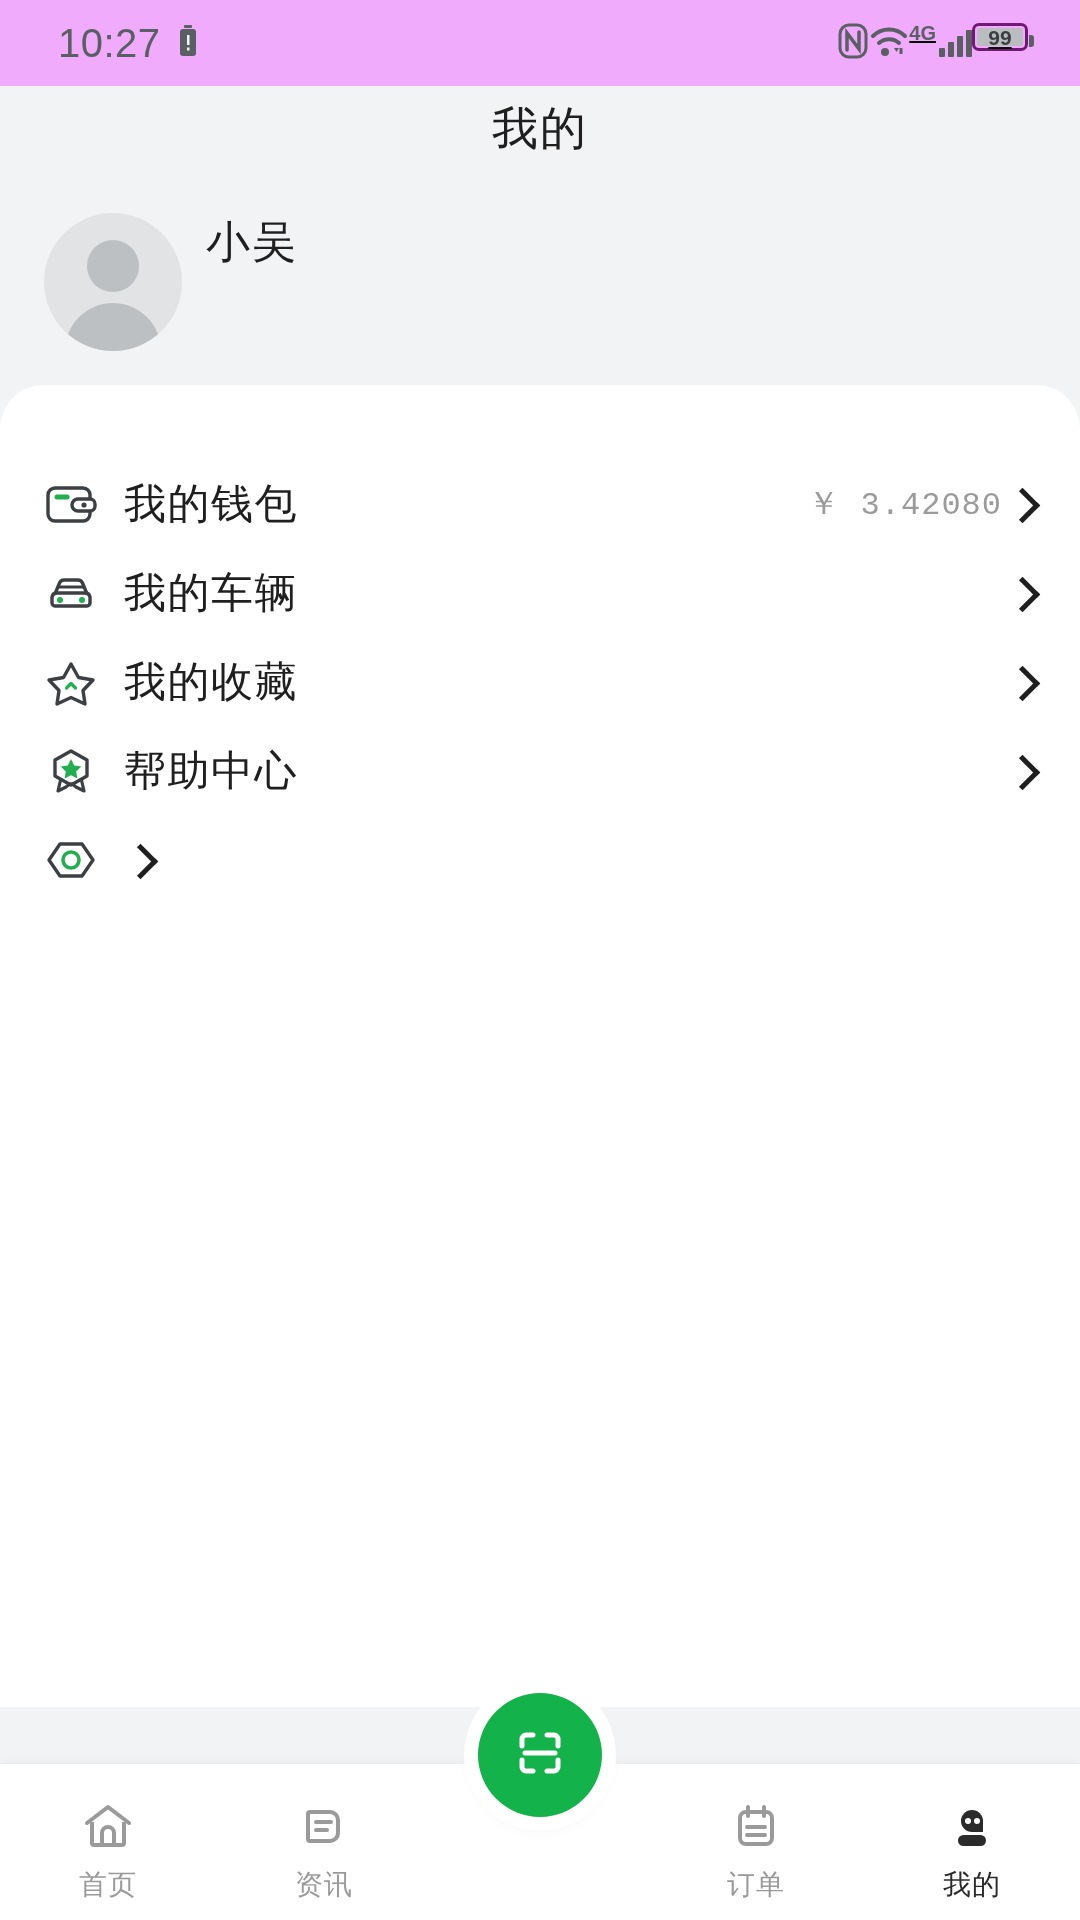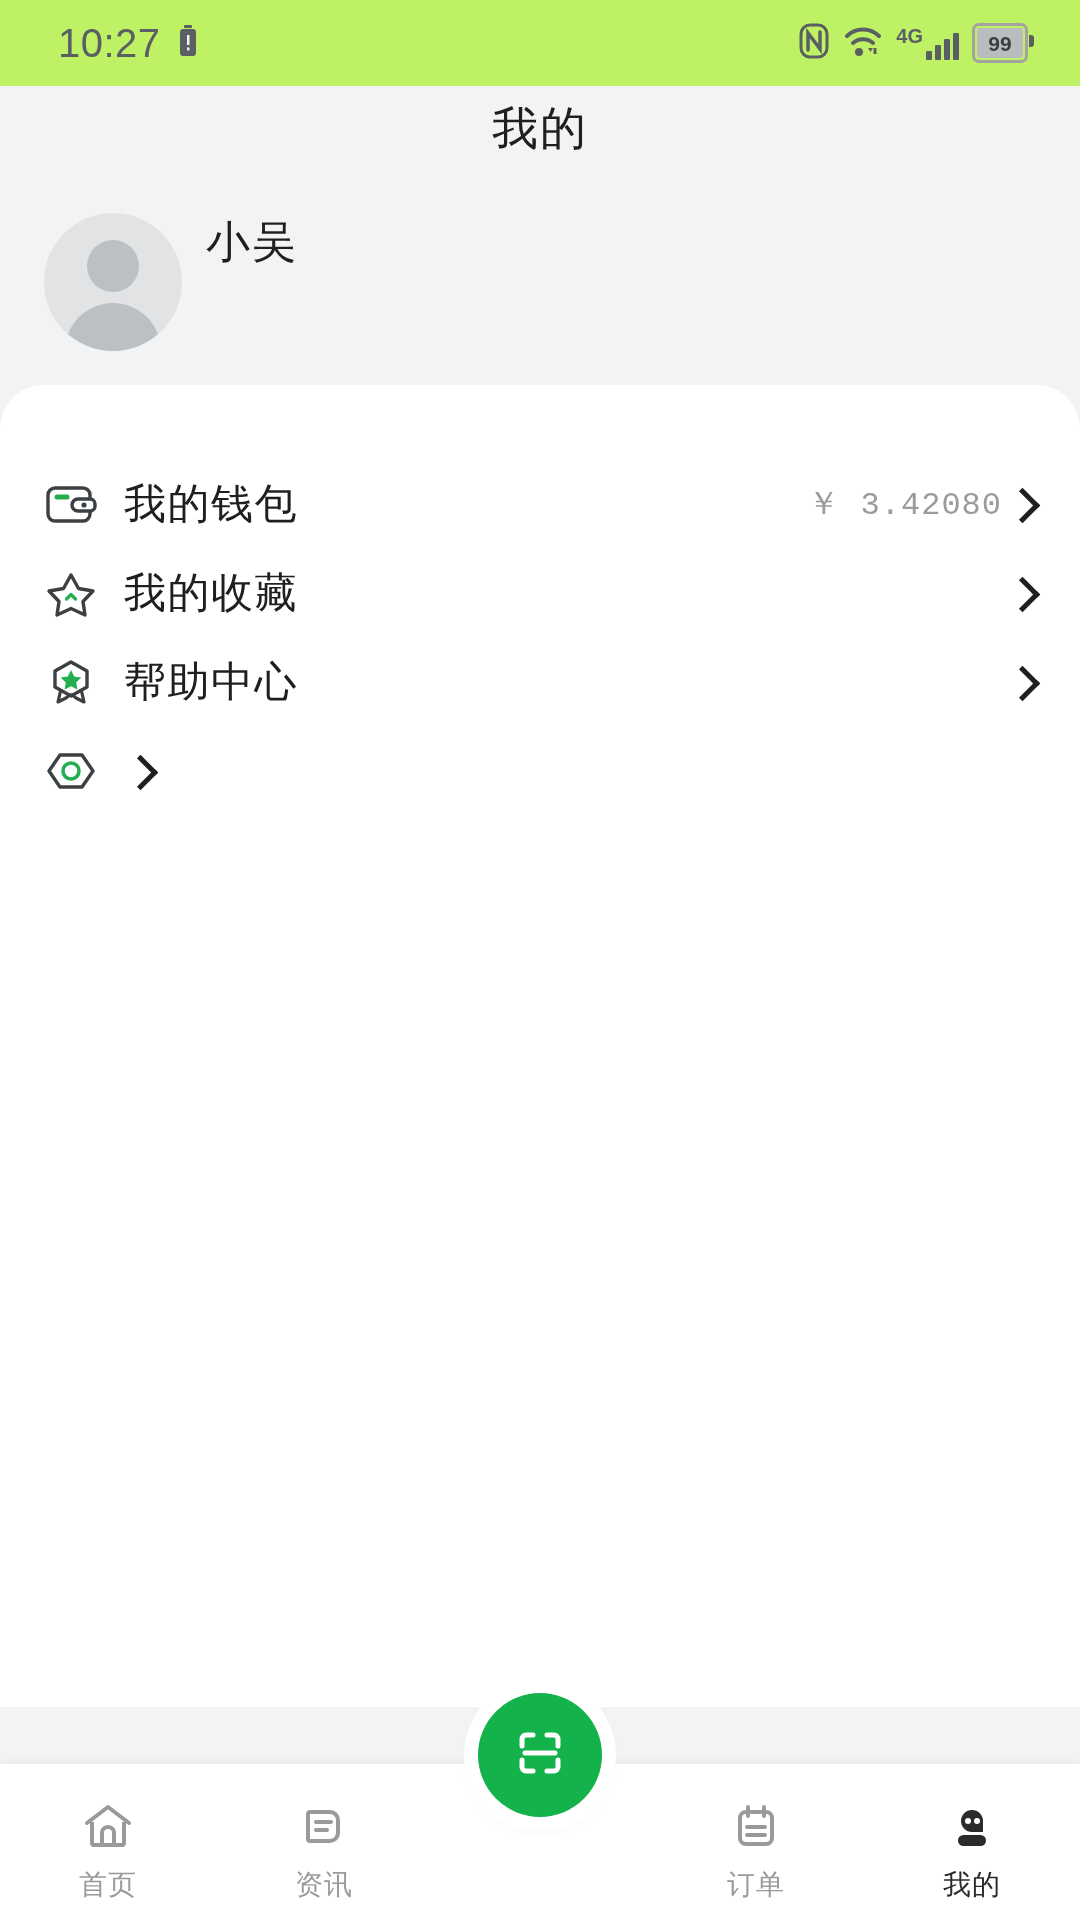--- a/index.html
+++ b/index.html
@@ -17,37 +17,37 @@
   
   .status-bar {
     position: absolute;
     top: 0; left: 0;
     width: 1080px;
     height: 86px;
     display: flex;
     align-items: center;
     justify-content: space-between;
     padding: 0 52px 0 58px;
-    background: #bef264;
+    background: #f0abfc;
   }
   .status-left {
     display: flex;
     align-items: center;
     gap: 16px;
   }
   .status-time {
     font-size: 40px;
     color: #5a5f63;
     letter-spacing: 0.5px;
     font-weight: 400;
   }
   .status-right {
     display: flex;
-    align-items: center;
-    gap: 13px;
+    align-items: flex-start;
+    text-decoration: underline;
   }
   .signal-group {
     display: flex;
     align-items: flex-end;
     gap: 3px;
   }
   .net-label {
     font-size: 20px;
     color: #5a5f63;
     font-weight: 600;
@@ -59,22 +59,22 @@
     align-items: flex-end;
     gap: 3px;
     height: 30px;
   }
   .bars i { width: 6px; background: #5a5f63; border-radius: 1px; display: block; }
   .bars i:nth-child(1) { height: 9px; }
   .bars i:nth-child(2) { height: 15px; }
   .bars i:nth-child(3) { height: 21px; }
   .bars i:nth-child(4) { height: 27px; }
   .battery-box {
-    width: 56px; height: 40px;
-    border: 3px solid #a3a3a3;
+    width: 56px; height: 28px;
+    border: 3px solid #701a75;
     border-radius: 7px;
     display: flex;
     align-items: center;
     justify-content: center;
     position: relative;
   }
   .battery-box::after {
     content: "";
     position: absolute;
     right: -9px; top: 9px;
@@ -315,20 +315,33 @@
           <rect x="12.5" y="19.5" width="15" height="5" rx="2.5" fill="#23ae50"></rect>
           <path d="M36 24 h12 a5 5 0 0 1 5 5 v2 a5 5 0 0 1 -5 5 h-12 a6 6 0 0 1 0 -12 z" fill="#ffffff" stroke="#3c4043" stroke-width="3.4"></path>
           <circle cx="42" cy="30" r="2.6" fill="#3c4043"></circle>
         </svg>
       </span>
       <span class="row-label">我的钱包</span>
       <span class="row-value">￥ 3.42080</span>
       <span class="chev"></span>
     </div>
 
+    <div class="menu-row">
+      <span class="row-icon">
+        <svg width="58" height="58" viewBox="0 0 58 58">
+          <path d="M13 30 l4.5 -11 a5 5 0 0 1 4.6 -3 h13.8 a5 5 0 0 1 4.6 3 l4.5 11" fill="none" stroke="#3c4043" stroke-width="3.4" stroke-linejoin="round"></path>
+          <path d="M10 33 a5 5 0 0 1 5 -4 h28 a5 5 0 0 1 5 4 v6 a3 3 0 0 1 -3 3 h-32 a3 3 0 0 1 -3 -3 z" fill="none" stroke="#3c4043" stroke-width="3.4" stroke-linejoin="round"></path>
+          <path d="M17 23 h24" stroke="#3c4043" stroke-width="3" stroke-linecap="round"></path>
+          <circle cx="18" cy="36" r="3" fill="#23ae50"></circle>
+          <circle cx="40" cy="36" r="3" fill="#23ae50"></circle>
+        </svg>
+      </span>
+      <span class="row-label">我的车辆</span>
+      <span class="chev"></span>
+    </div>
 
     <div class="menu-row">
       <span class="row-icon">
         <svg width="58" height="58" viewBox="0 0 58 58">
           <path d="M29 11 L36.5 24.5 L51 27 L41 37.5 L43 51 L29 44.5 L15 51 L17 37.5 L7 27 L21.5 24.5 Z" fill="none" stroke="#3c4043" stroke-width="3.4" stroke-linejoin="round"></path>
           <path d="M24.5 35 L29 30.5 L33.5 35" fill="none" stroke="#23ae50" stroke-width="3.2" stroke-linecap="round" stroke-linejoin="round"></path>
         </svg>
       </span>
       <span class="row-label">我的收藏</span>
       <span class="chev"></span>

